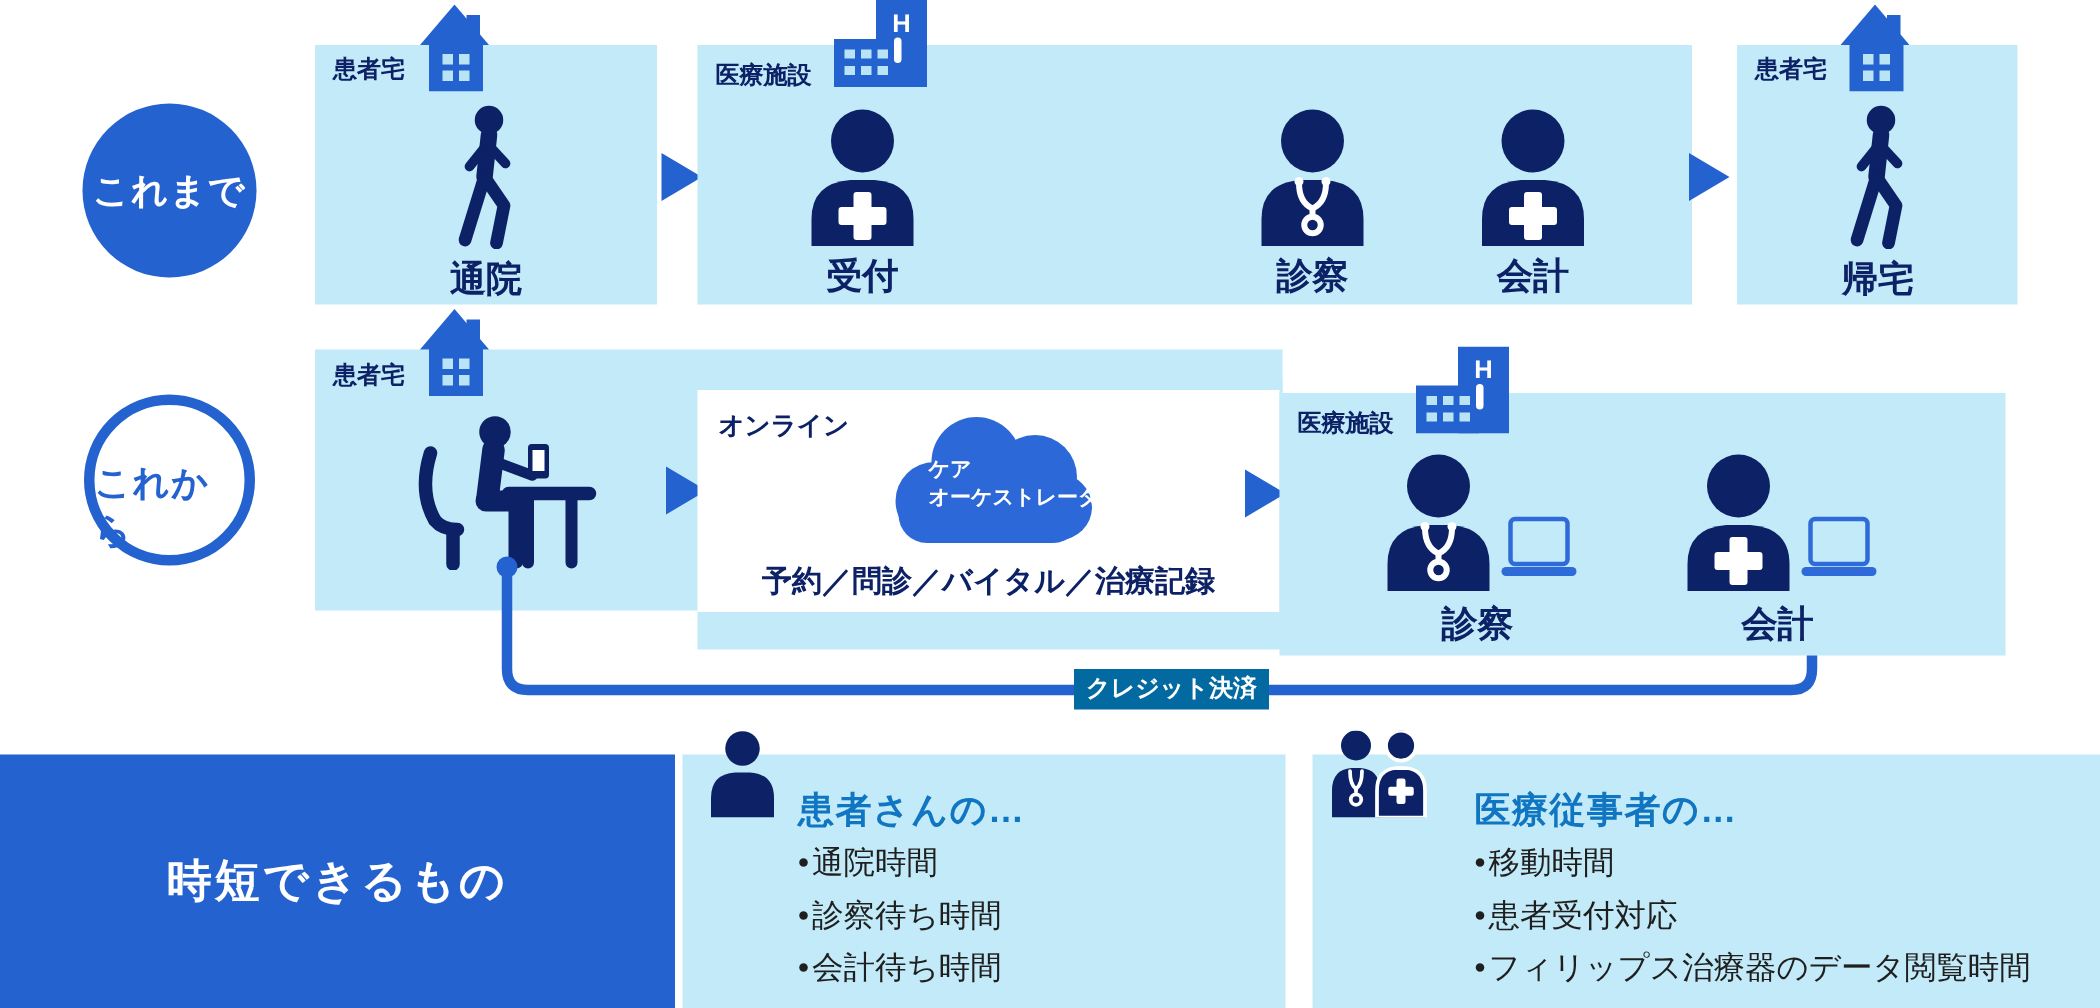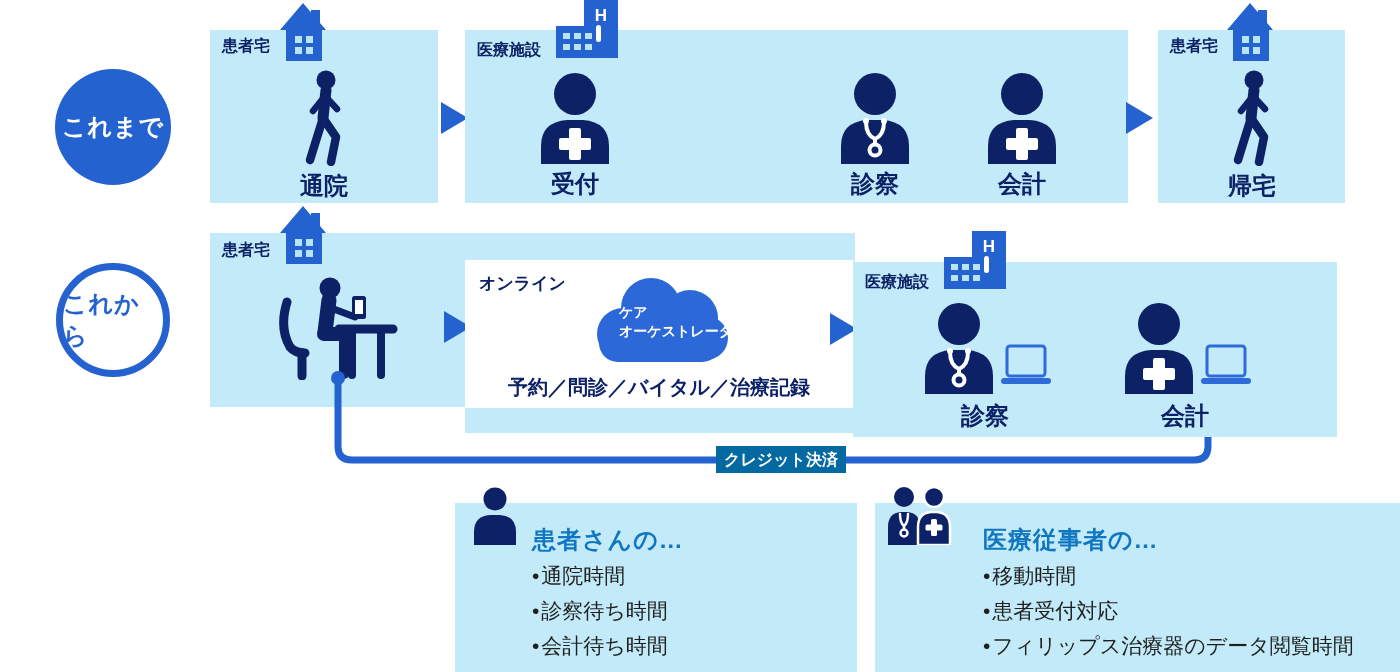--- a/index.html
+++ b/index.html
@@ -12,21 +12,21 @@
   *{margin:0;padding:0;box-sizing:border-box;}
   body{background:#fff;font-family:"Liberation Sans","DejaVu Sans",sans-serif;}
   #stage{position:relative;width:1400px;height:672px;background:#fff;overflow:hidden;}
 
   .lbox{position:absolute;background:var(--lightblue);}
   .boxlabel{position:absolute;left:12px;top:7px;font-size:16px;font-weight:bold;color:var(--navy);}
 
   .round-badge{position:absolute;border-radius:50%;display:flex;align-items:center;justify-content:center;
     font-size:24px;font-weight:bold;letter-spacing:1px;}
   .badge-solid{background:var(--blue);color:#fff;}
-  .badge-outline{background:#fff;color:var(--blue);border:7px solid var(--blue);}
+  .badge-outline{background:#fff;color:var(--blue);border:7px solid var(--blue);align-items:flex-end;}
 
   .arrow{position:absolute;width:0;height:0;border-top:16px solid transparent;
     border-bottom:16px solid transparent;border-left:27px solid var(--blue);}
 
   .step{position:absolute;width:150px;text-align:center;}
   .step .lbl{font-size:24px;font-weight:bold;color:var(--navy);margin-top:4px;}
 
   .icon-abs{position:absolute;}
 
   .online-box{position:absolute;background:#fff;}
@@ -291,20 +291,23 @@
     </div>
     <div class="lbl">会計</div>
   </div>
 
   <svg style="position:absolute;left:0;top:0;pointer-events:none;" width="1400" height="672">
     <path d="M338,378 V446 Q338,460 352,460 H1194 Q1208,460 1208,446 V437" fill="none" stroke="#2462d0" stroke-width="7"></path>
     <circle cx="338" cy="378" r="7" fill="#2462d0"></circle>
   </svg>
   <div class="credit-badge" style="left:716px;top:446px;">クレジット決済</div>
 
+  <div class="headline-box" style="left:0px;top:503px;width:450px;height:169px;">
+    <div class="t">時短できるもの</div>
+  </div>
 
   <div class="lbox" style="left:455px;top:503px;width:402px;height:169px;"></div>
   <div class="icon-abs" style="left:470px;top:487px;">
     <svg width="50" height="58" viewBox="0 0 50 58">
       <circle cx="25" cy="12" r="11.5" fill="#0c2166"></circle>
       <path d="M4,58 V45 Q4,29 20,28 H30 Q46,29 46,45 V58 Z" fill="#0c2166"></path>
     </svg>
   </div>
   <div class="sum-head" style="left:532px;top:524px;">患者さんの…</div>
   <ul class="sum-list" style="left:532px;top:558px;">

